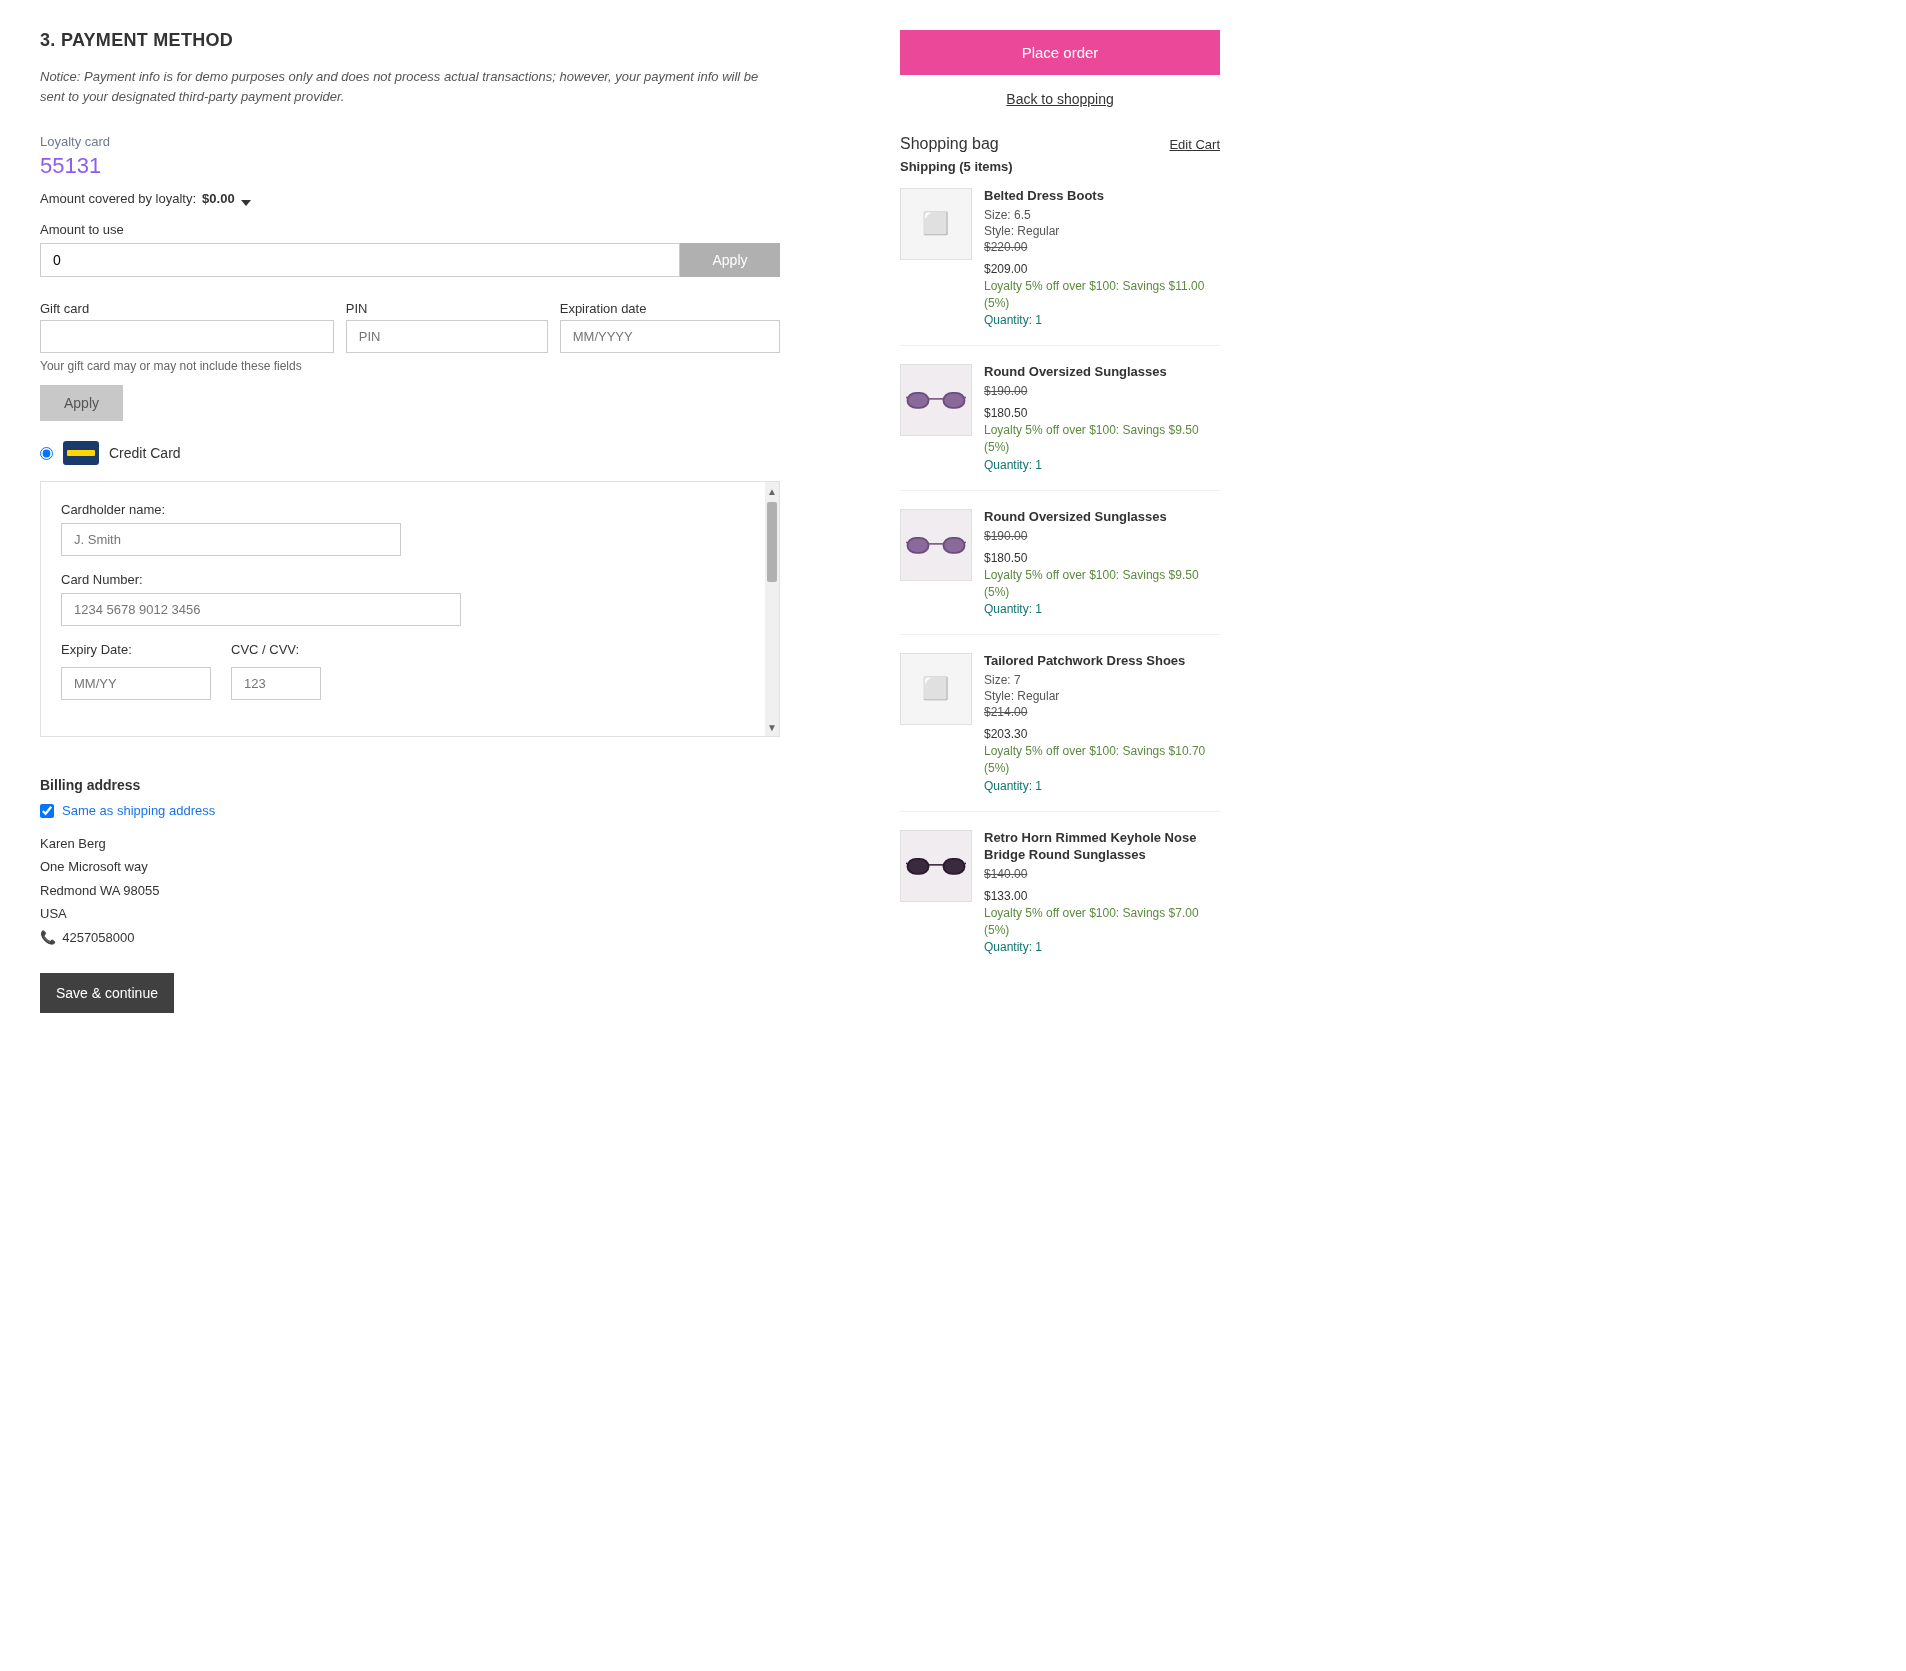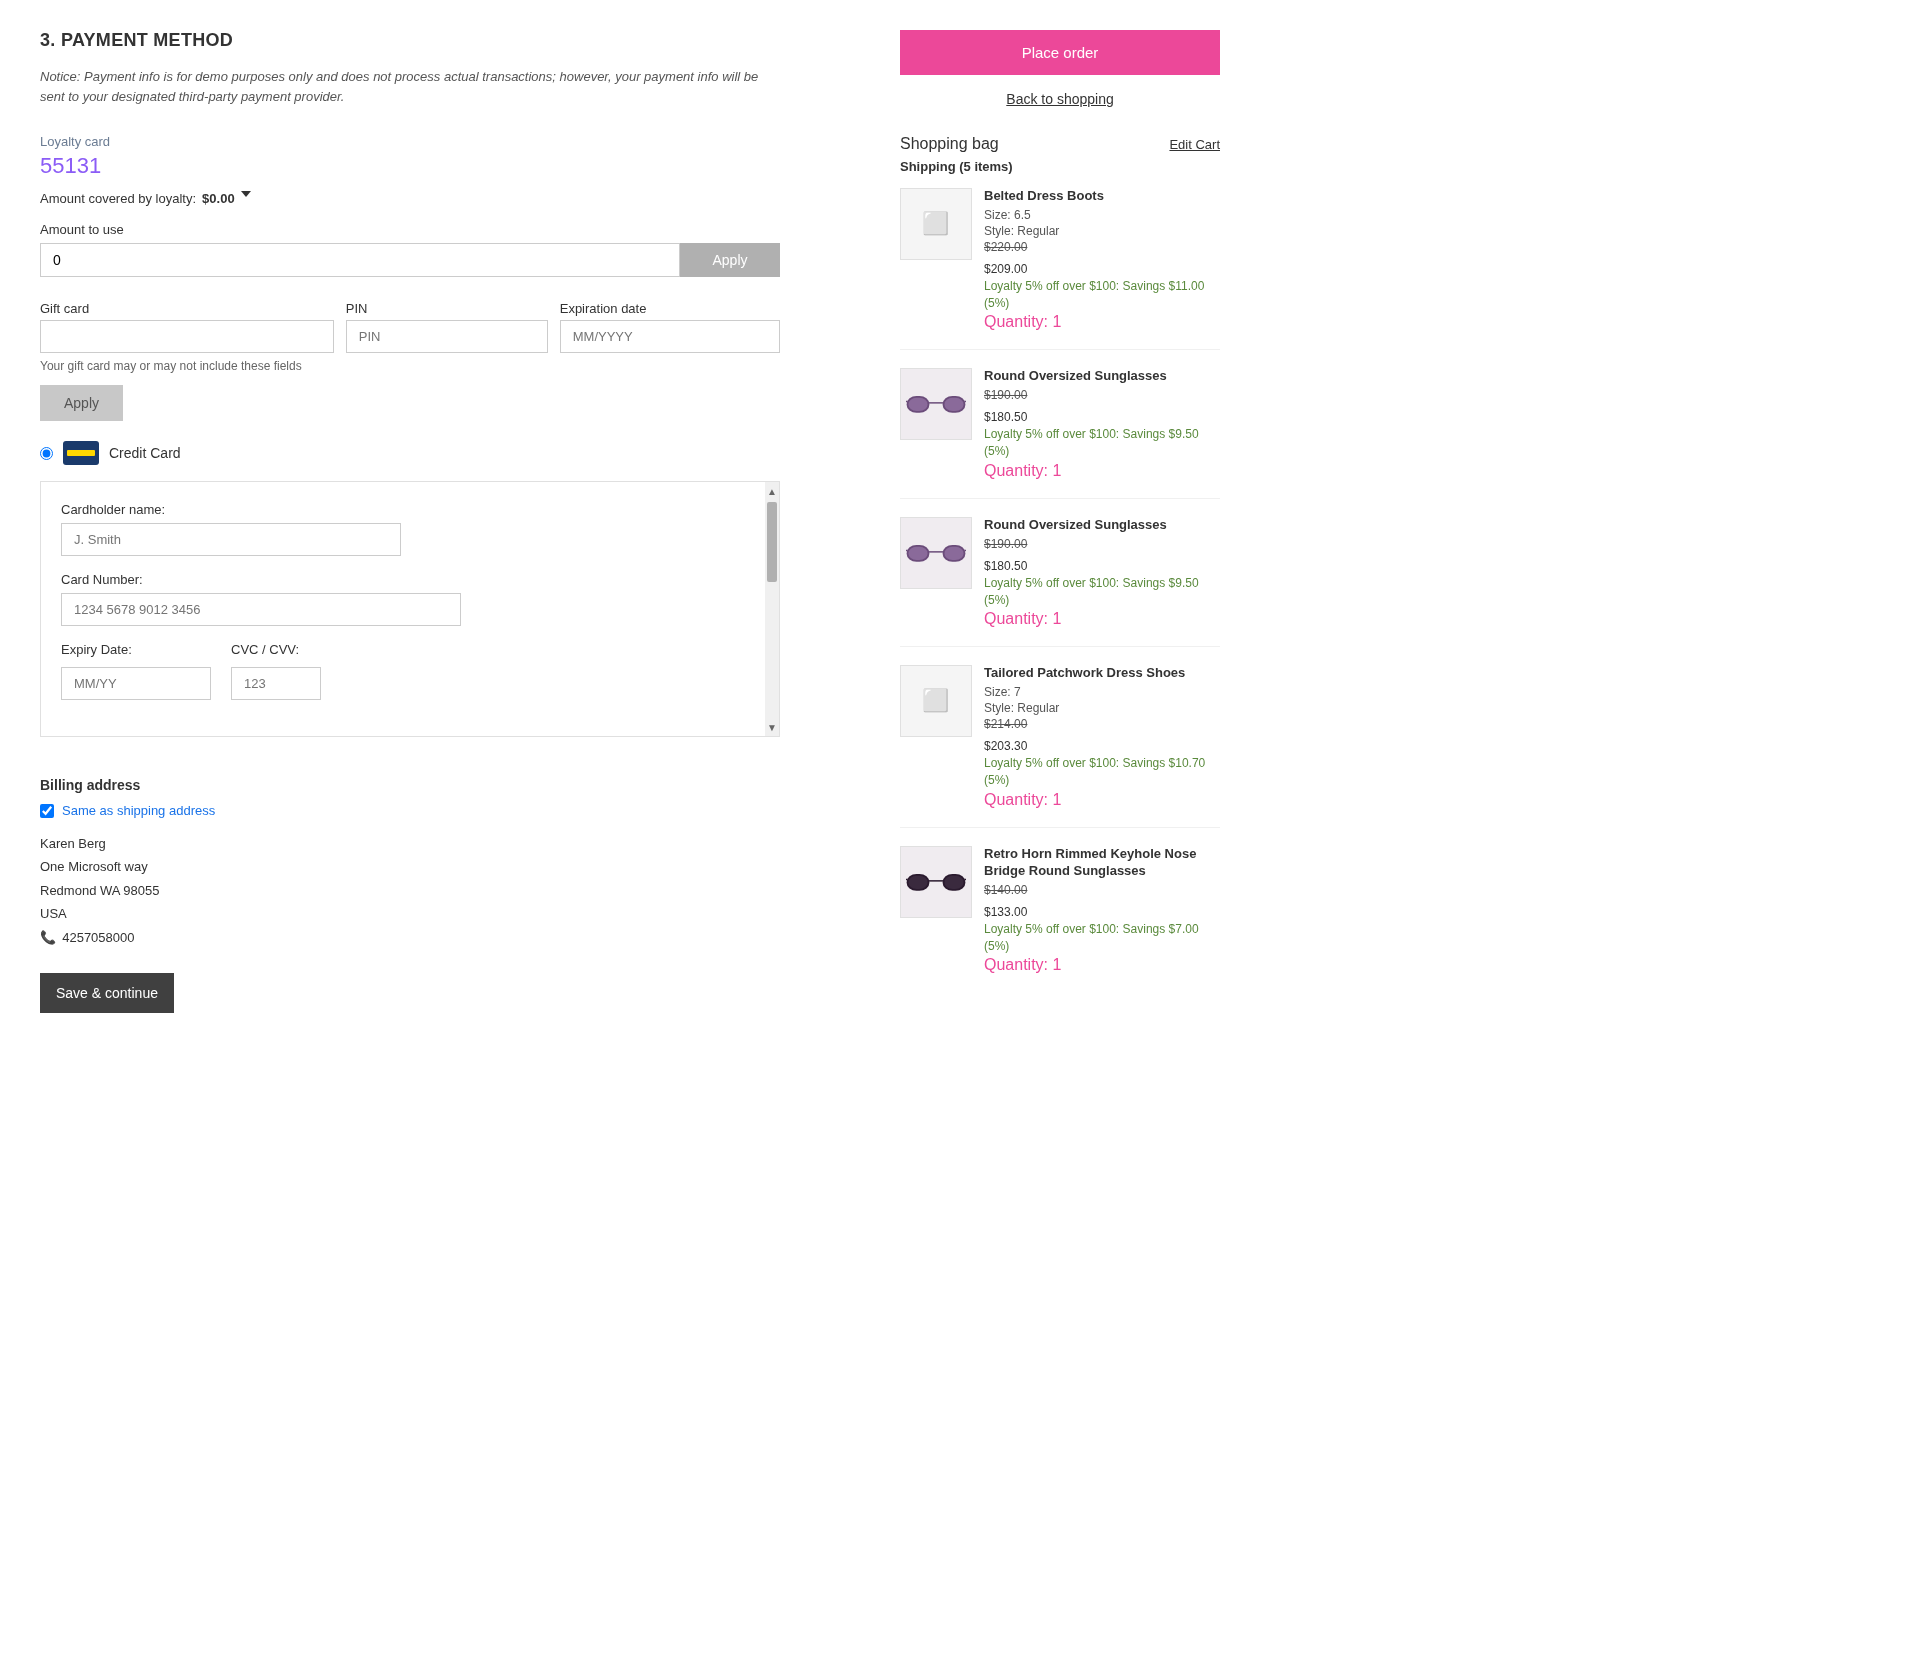--- a/index.html
+++ b/index.html
@@ -57,21 +57,21 @@
       font-weight: 400;
       color: #8b5cf6;
       margin-bottom: 12px;
     }
 
     .amount-covered {
       font-size: 13px;
       color: #333;
       margin-bottom: 16px;
       display: flex;
-      align-items: flex-start;
+      align-items: flex-end;
       gap: 6px;
     }
 
     .amount-covered strong {
       font-weight: bold;
     }
 
     .chevron-down {
       display: inline-block;
       width: 0;
@@ -462,22 +462,22 @@
     }
 
     .loyalty-savings {
       font-size: 12px;
       color: #5a8a3c;
       line-height: 1.4;
       margin-bottom: 2px;
     }
 
     .quantity-text {
-      font-size: 16px;
-      color: #ec4899;
+      font-size: 12px;
+      color: #0f766e;
     }
 
     
     .sunglasses-img {
       width: 72px;
       height: 72px;
       display: flex;
       align-items: center;
       justify-content: center;
       background: #f0ecf0;

